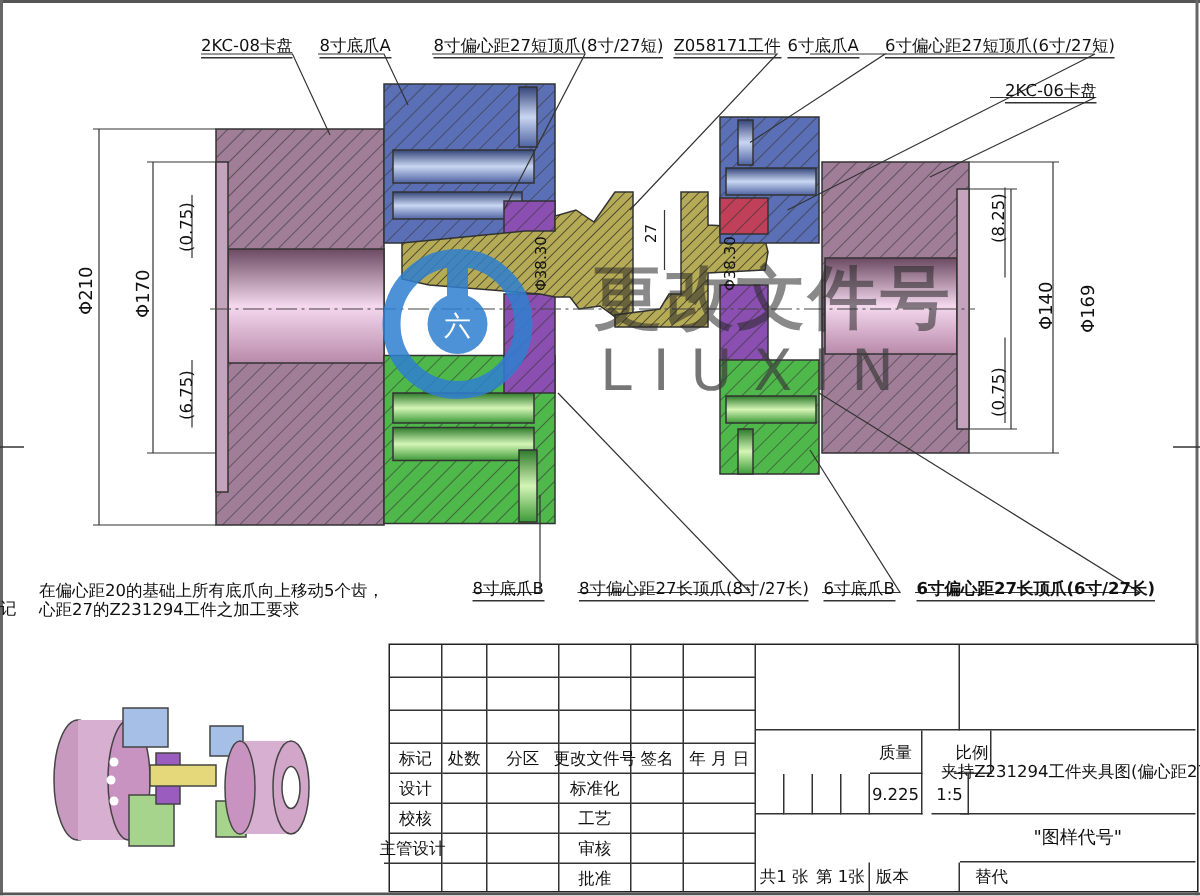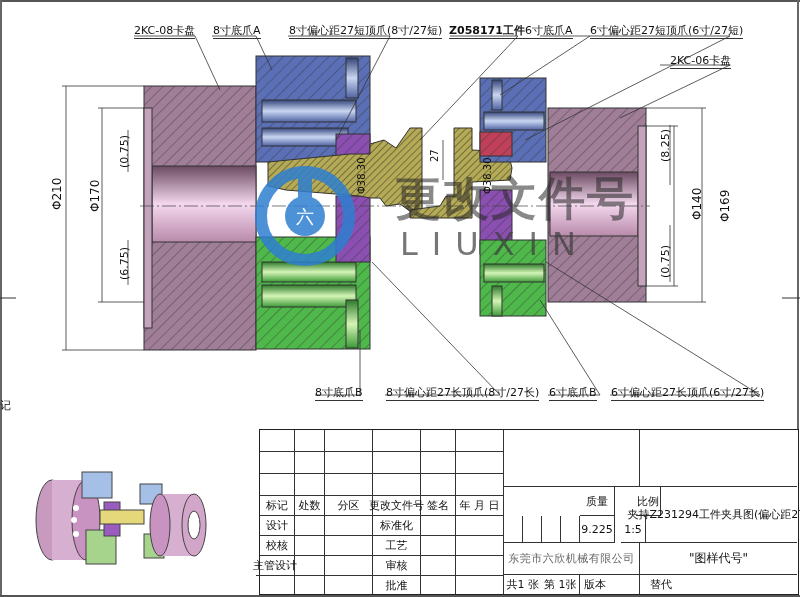--- a/index.html
+++ b/index.html
@@ -14,21 +14,21 @@
   .tech div{white-space:nowrap;}
   .marg{position:absolute;left:0;top:398px;font-size:11px;}
   svg.drawing{position:absolute;left:0;top:0;}
   .tb{position:absolute;left:259px;top:429px;width:540px;height:166px;border:1.5px solid #222;box-sizing:border-box;background:#fff;}
   .tb .c{position:absolute;border-right:1px solid #333;border-bottom:1px solid #333;box-sizing:border-box;font-size:11px;display:flex;align-items:center;justify-content:center;white-space:nowrap;}
   .tb .nb{border-right:none;}
   .tb .nbb{border-bottom:none;}
   .company{color:#666;font-family:"DejaVu Serif","Liberation Serif",serif;font-size:11px;letter-spacing:0.5px;}
   .title-main{font-size:12.5px;line-height:15px;text-align:center;flex-direction:row;}
   .watermark-cn{position:absolute;left:395px;top:168px;font-size:46px;font-weight:bold;color:rgba(40,40,40,0.55);letter-spacing:2px;}
-  .watermark-en{position:absolute;left:400px;top:225px;font-size:32px;color:rgba(60,60,60,0.7);letter-spacing:14px;}
+  .watermark-en{position:absolute;left:400px;top:225px;font-size:38px;color:rgba(60,60,60,0.7);letter-spacing:14px;}
 </style>
 </head>
 <body>
 
 <div class="abs frame-top"></div>
 <div class="abs frame-left"></div>
 <div class="abs frame-right"></div>
 <div class="abs frame-bottom"></div>
 
 <svg class="drawing" width="800" height="597" viewBox="0 0 800 597">
@@ -202,32 +202,34 @@
 <div class="abs" style="left:718px;top:222px;transform:rotate(-90deg);transform-origin:left top;font-size:12px;">Φ169</div>
 <div class="abs" style="left:659px;top:162px;transform:rotate(-90deg);transform-origin:left top;font-size:11px;">(8.25)</div>
 <div class="abs" style="left:659px;top:278px;transform:rotate(-90deg);transform-origin:left top;font-size:11px;">(0.75)</div>
 <div class="abs" style="left:429px;top:162px;transform:rotate(-90deg);transform-origin:left top;font-size:10px;">27</div>
 <div class="abs" style="left:356px;top:194px;transform:rotate(-90deg);transform-origin:left top;font-size:10px;">Φ38.30</div>
 <div class="abs" style="left:482px;top:194px;transform:rotate(-90deg);transform-origin:left top;font-size:10px;">Φ38.30</div>
 
 <div class="lbl" style="left:134px;top:24px;">2KC-08卡盘</div>
 <div class="lbl" style="left:213px;top:24px;">8寸底爪A</div>
 <div class="lbl" style="left:289px;top:24px;">8寸偏心距27短顶爪(8寸/27短)</div>
-<div class="lbl" style="left:449px;top:24px;font-weight:bold;">Z058171工件</div>
+<div class="lbl" style="left:449px;top:24px;">Z058171工件</div>
 <div class="lbl" style="left:525px;top:24px;">6寸底爪A</div>
 <div class="lbl" style="left:590px;top:24px;text-align:center;">6寸偏心距27短顶爪(6寸/27短)</div>
 <div class="lbl" style="left:670px;top:54px;">2KC-06卡盘</div>
 
 <div class="lbl" style="left:315px;top:386px;">8寸底爪B</div>
 <div class="lbl" style="left:386px;top:386px;">8寸偏心距27长顶爪(8寸/27长)</div>
 <div class="lbl" style="left:549px;top:386px;">6寸底爪B</div>
-<div class="lbl" style="left:611px;top:386px;">6寸偏心距27长顶爪(6寸/27长)</div>
+<div class="lbl" style="left:611px;top:386px;font-weight:bold;">6寸偏心距27长顶爪(6寸/27长)</div>
 
 <div class="marg">记</div>
 <div class="tech">
+  <div>在偏心距20的基础上所有底爪向上移动5个齿，</div>
+  <div>心距27的Z231294工件之加工要求</div>
 </div>
 
 <div class="tb">
 
   <div class="c" style="left:0;top:0;width:35px;height:22px;"></div>
   <div class="c" style="left:35px;top:0;width:30px;height:22px;"></div>
   <div class="c" style="left:65px;top:0;width:48px;height:22px;"></div>
   <div class="c" style="left:113px;top:0;width:48px;height:22px;"></div>
   <div class="c" style="left:161px;top:0;width:35px;height:22px;"></div>
   <div class="c" style="left:196px;top:0;width:48px;height:22px;"></div>
@@ -274,21 +276,20 @@
   <div class="c" style="left:320px;top:86px;width:35px;height:27px;">9.225</div>
   <div class="c" style="left:361px;top:86px;width:25px;height:27px;">1:5</div>
 
   <div class="c" style="left:0;top:106px;width:35px;height:20px;">校核</div>
   <div class="c" style="left:35px;top:106px;width:30px;height:20px;"></div>
   <div class="c" style="left:65px;top:106px;width:48px;height:20px;"></div>
   <div class="c" style="left:113px;top:106px;width:48px;height:20px;">工艺</div>
   <div class="c" style="left:161px;top:106px;width:35px;height:20px;"></div>
   <div class="c" style="left:196px;top:106px;width:48px;height:20px;"></div>
 
-  <div class="c company" style="left:244px;top:113px;width:136px;height:32px;">东莞市六欣机械有限公司</div>
   <div class="c nb" style="left:380px;top:113px;width:157px;height:32px;font-size:12px;">"图样代号"</div>
 
   <div class="c" style="left:-4px;top:126px;width:39px;height:20px;">主管设计</div>
   <div class="c" style="left:35px;top:126px;width:30px;height:20px;"></div>
   <div class="c" style="left:65px;top:126px;width:48px;height:20px;"></div>
   <div class="c" style="left:113px;top:126px;width:48px;height:20px;">审核</div>
   <div class="c" style="left:161px;top:126px;width:35px;height:20px;"></div>
   <div class="c" style="left:196px;top:126px;width:48px;height:20px;"></div>
 
   <div class="c nbb" style="left:0;top:146px;width:35px;height:18px;"></div>

